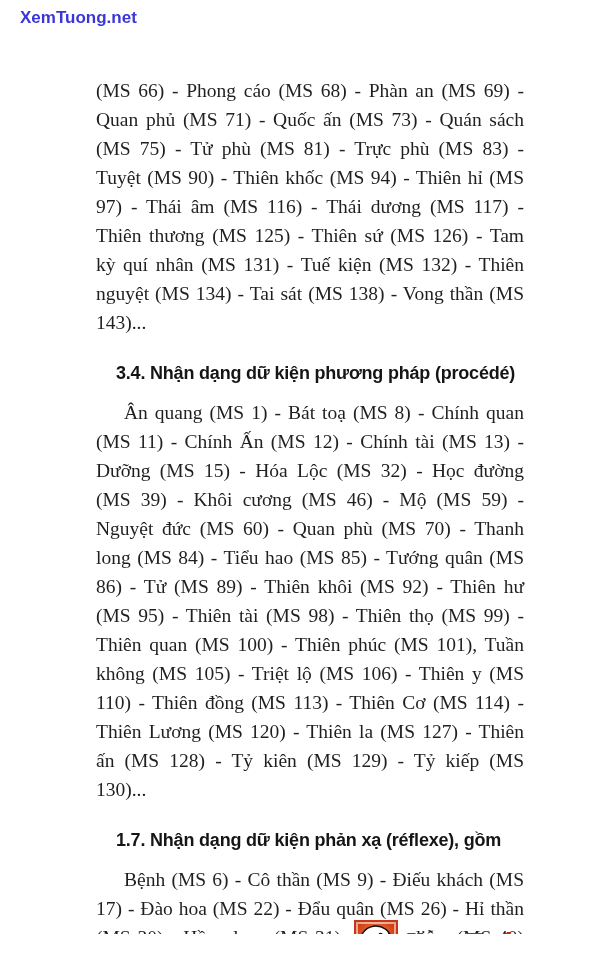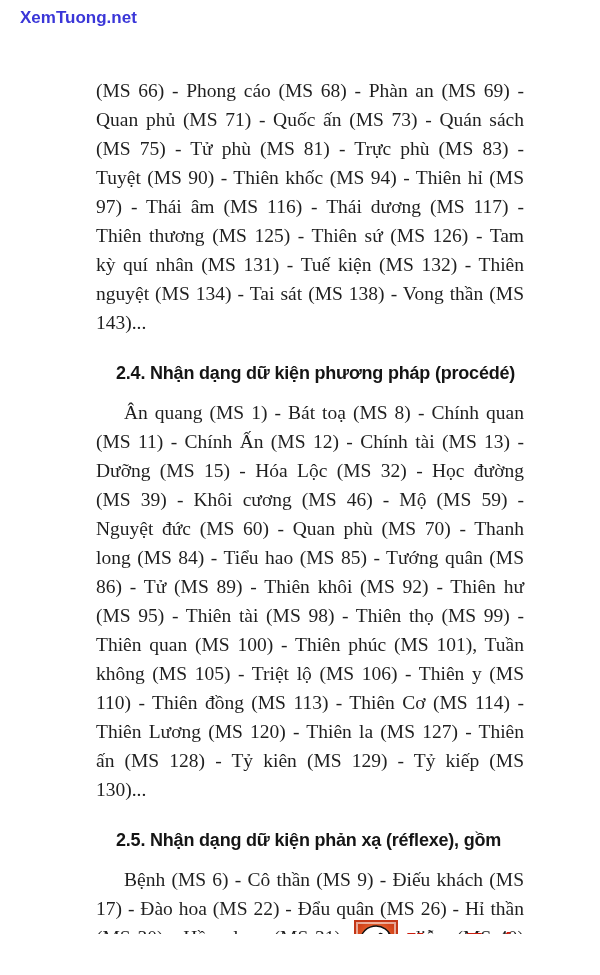--- a/index.html
+++ b/index.html
@@ -93,25 +93,25 @@
 </head>
 <body>
 
 <div class="page">
 
   <a class="watermark">XemTuong.net</a>
 
   <div class="content">
     <p class="para">(MS 66) - Phong cáo (MS 68) - Phàn an (MS 69) - Quan phủ (MS 71) - Quốc ấn (MS 73) - Quán sách (MS 75) - Tử phù (MS 81) - Trực phù (MS 83) - Tuyệt (MS 90) - Thiên khốc (MS 94) - Thiên hỉ (MS 97) - Thái âm (MS 116) - Thái dương (MS 117) - Thiên thương (MS 125) - Thiên sứ (MS 126) - Tam kỳ quí nhân (MS 131) - Tuế kiện (MS 132) - Thiên nguyệt (MS 134) - Tai sát (MS 138) - Vong thần (MS 143)...</p>
 
-    <h2 class="heading">2.4. Nhận dạng dữ kiện phương pháp (procédé)</h2>
+    <h2 class="heading">3.4. Nhận dạng dữ kiện phương pháp (procédé)</h2>
 
     <p class="para indent">Ân quang (MS 1) - Bát toạ (MS 8) - Chính quan (MS 11) - Chính Ấn (MS 12) - Chính tài (MS 13) - Dưỡng (MS 15) - Hóa Lộc (MS 32) - Học đường (MS 39) - Khôi cương (MS 46) - Mộ (MS 59) - Nguyệt đức (MS 60) - Quan phù (MS 70) - Thanh long (MS 84) - Tiểu hao (MS 85) - Tướng quân (MS 86) - Tử (MS 89) - Thiên khôi (MS 92) - Thiên hư (MS 95) - Thiên tài (MS 98) - Thiên thọ (MS 99) - Thiên quan (MS 100) - Thiên phúc (MS 101), Tuần không (MS 105) - Triệt lộ (MS 106) - Thiên y (MS 110) - Thiên đồng (MS 113) - Thiên Cơ (MS 114) - Thiên Lương (MS 120) - Thiên la (MS 127) - Thiên ấn (MS 128) - Tỷ kiên (MS 129) - Tỷ kiếp (MS 130)...</p>
 
-    <h2 class="heading">2.5. Nhận dạng dữ kiện phản xạ (réflexe), gồm</h2>
+    <h2 class="heading">1.7. Nhận dạng dữ kiện phản xạ (réflexe), gồm</h2>
 
     <p class="para indent">Bệnh (MS 6) - Cô thần (MS 9) - Điếu khách (MS 17) - Đào hoa (MS 22) - Đẩu quân (MS 26) - Hỉ thần (MS 30) - Hồng loan (MS 31) - Hồng diễm (MS 40) - Hàm trì (MS 42) - Kim dư (MS 47) - Lực sĩ (MS 50) -</p>
   </div>
 
 
   <div class="logo">
     <span class="logo-icon">
       <svg width="34" height="34" viewBox="0 0 100 100" aria-hidden="true">
         <circle cx="50" cy="50" r="47" fill="#ffffff" stroke="#111111" stroke-width="4"></circle>
         <path d="M50 3 a47 47 0 0 1 0 94 a23.5 23.5 0 0 1 0 -47 a23.5 23.5 0 0 0 0 -47 Z" fill="#111111"></path>

